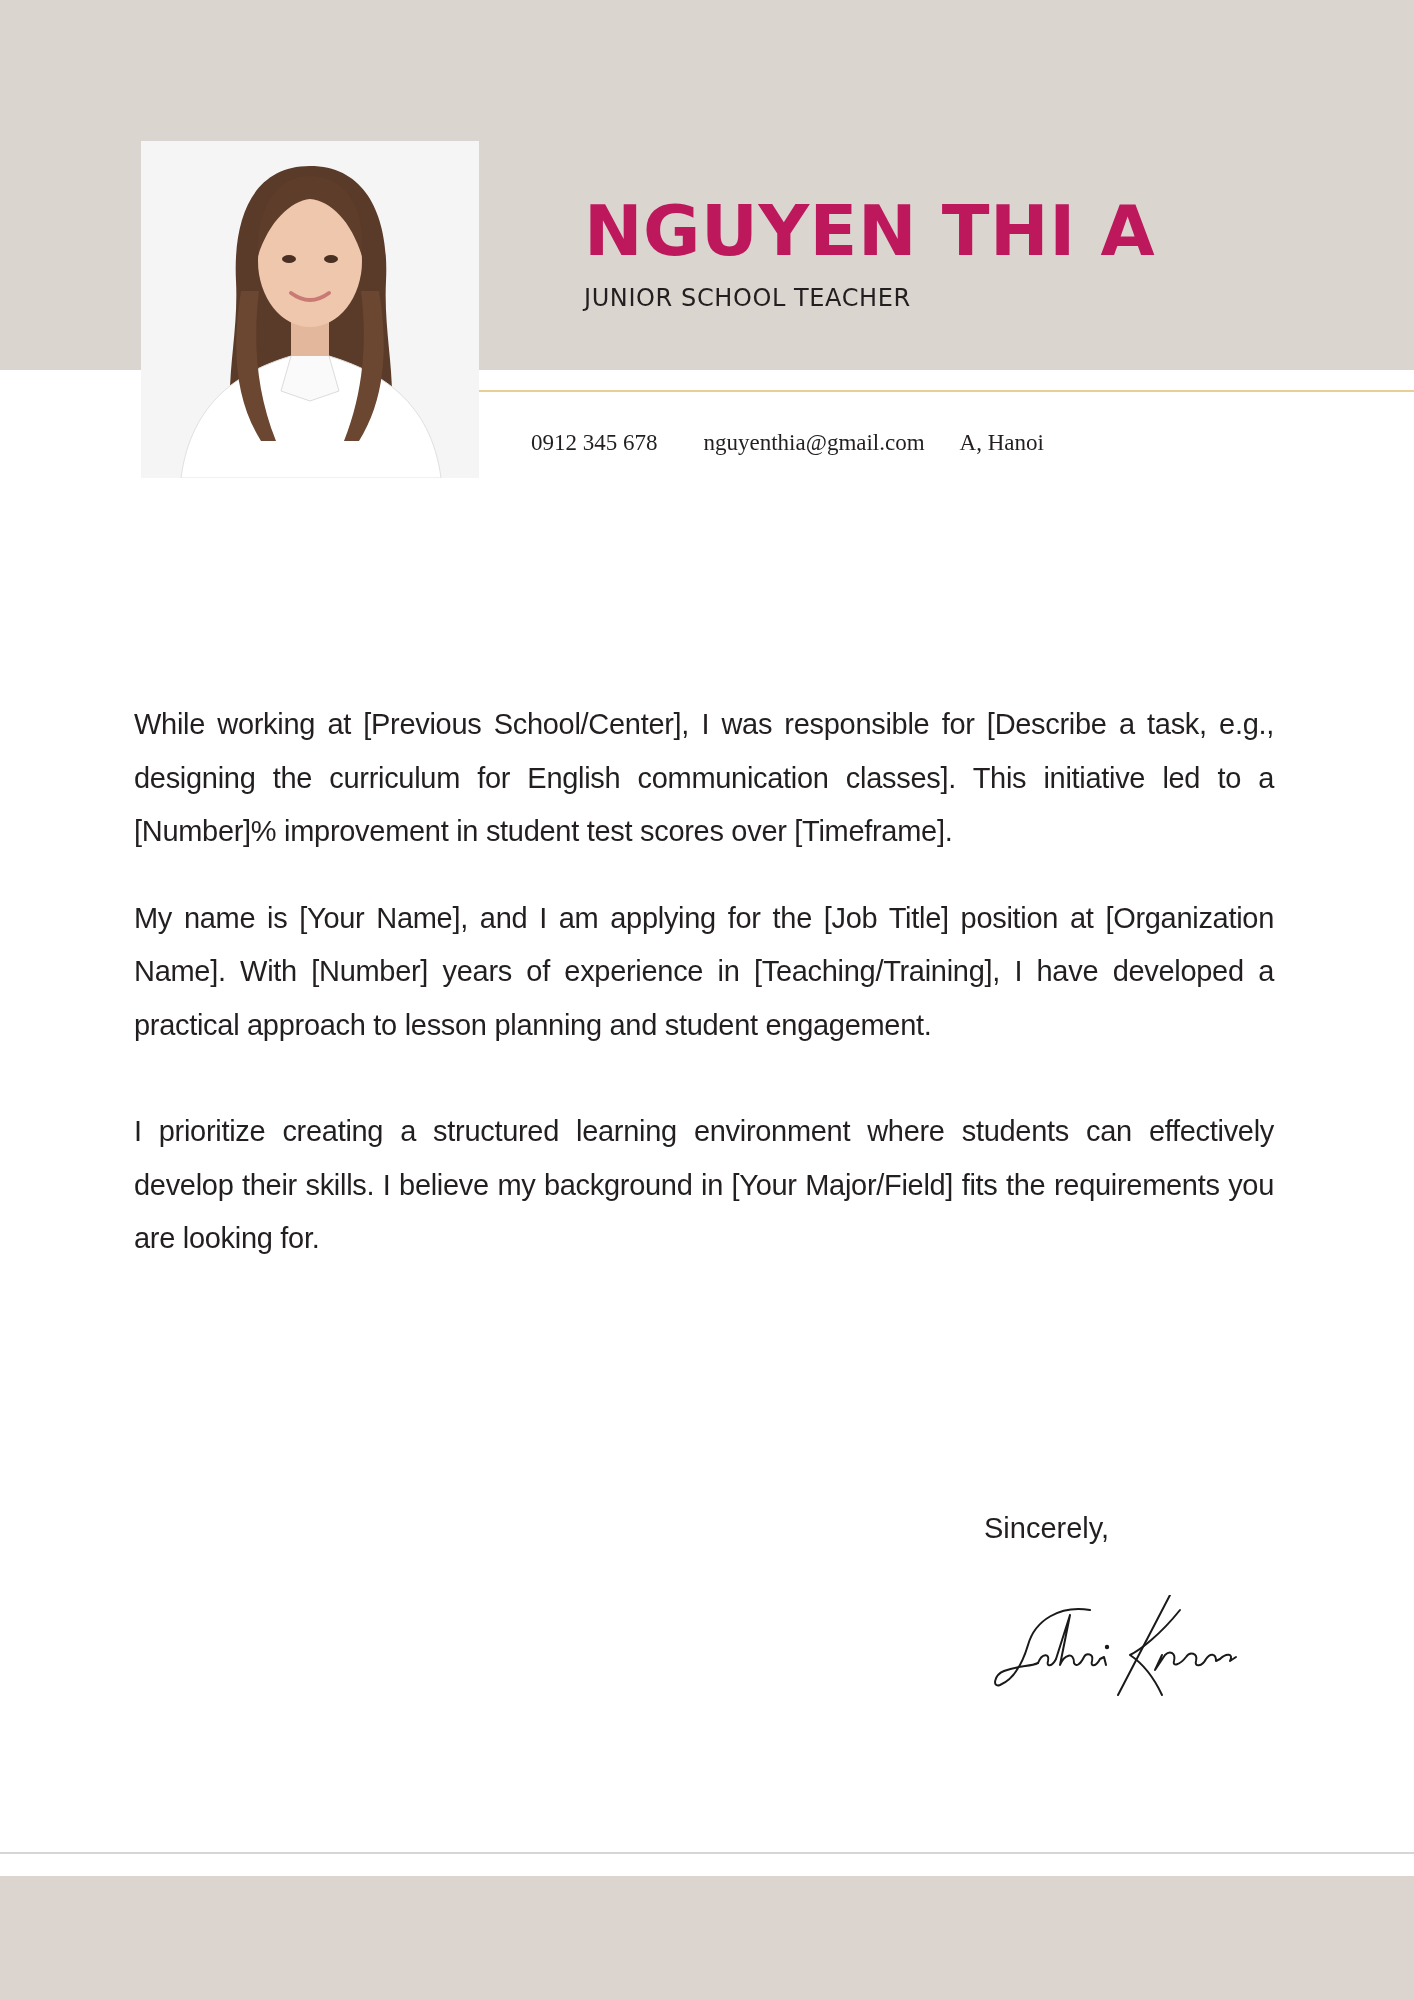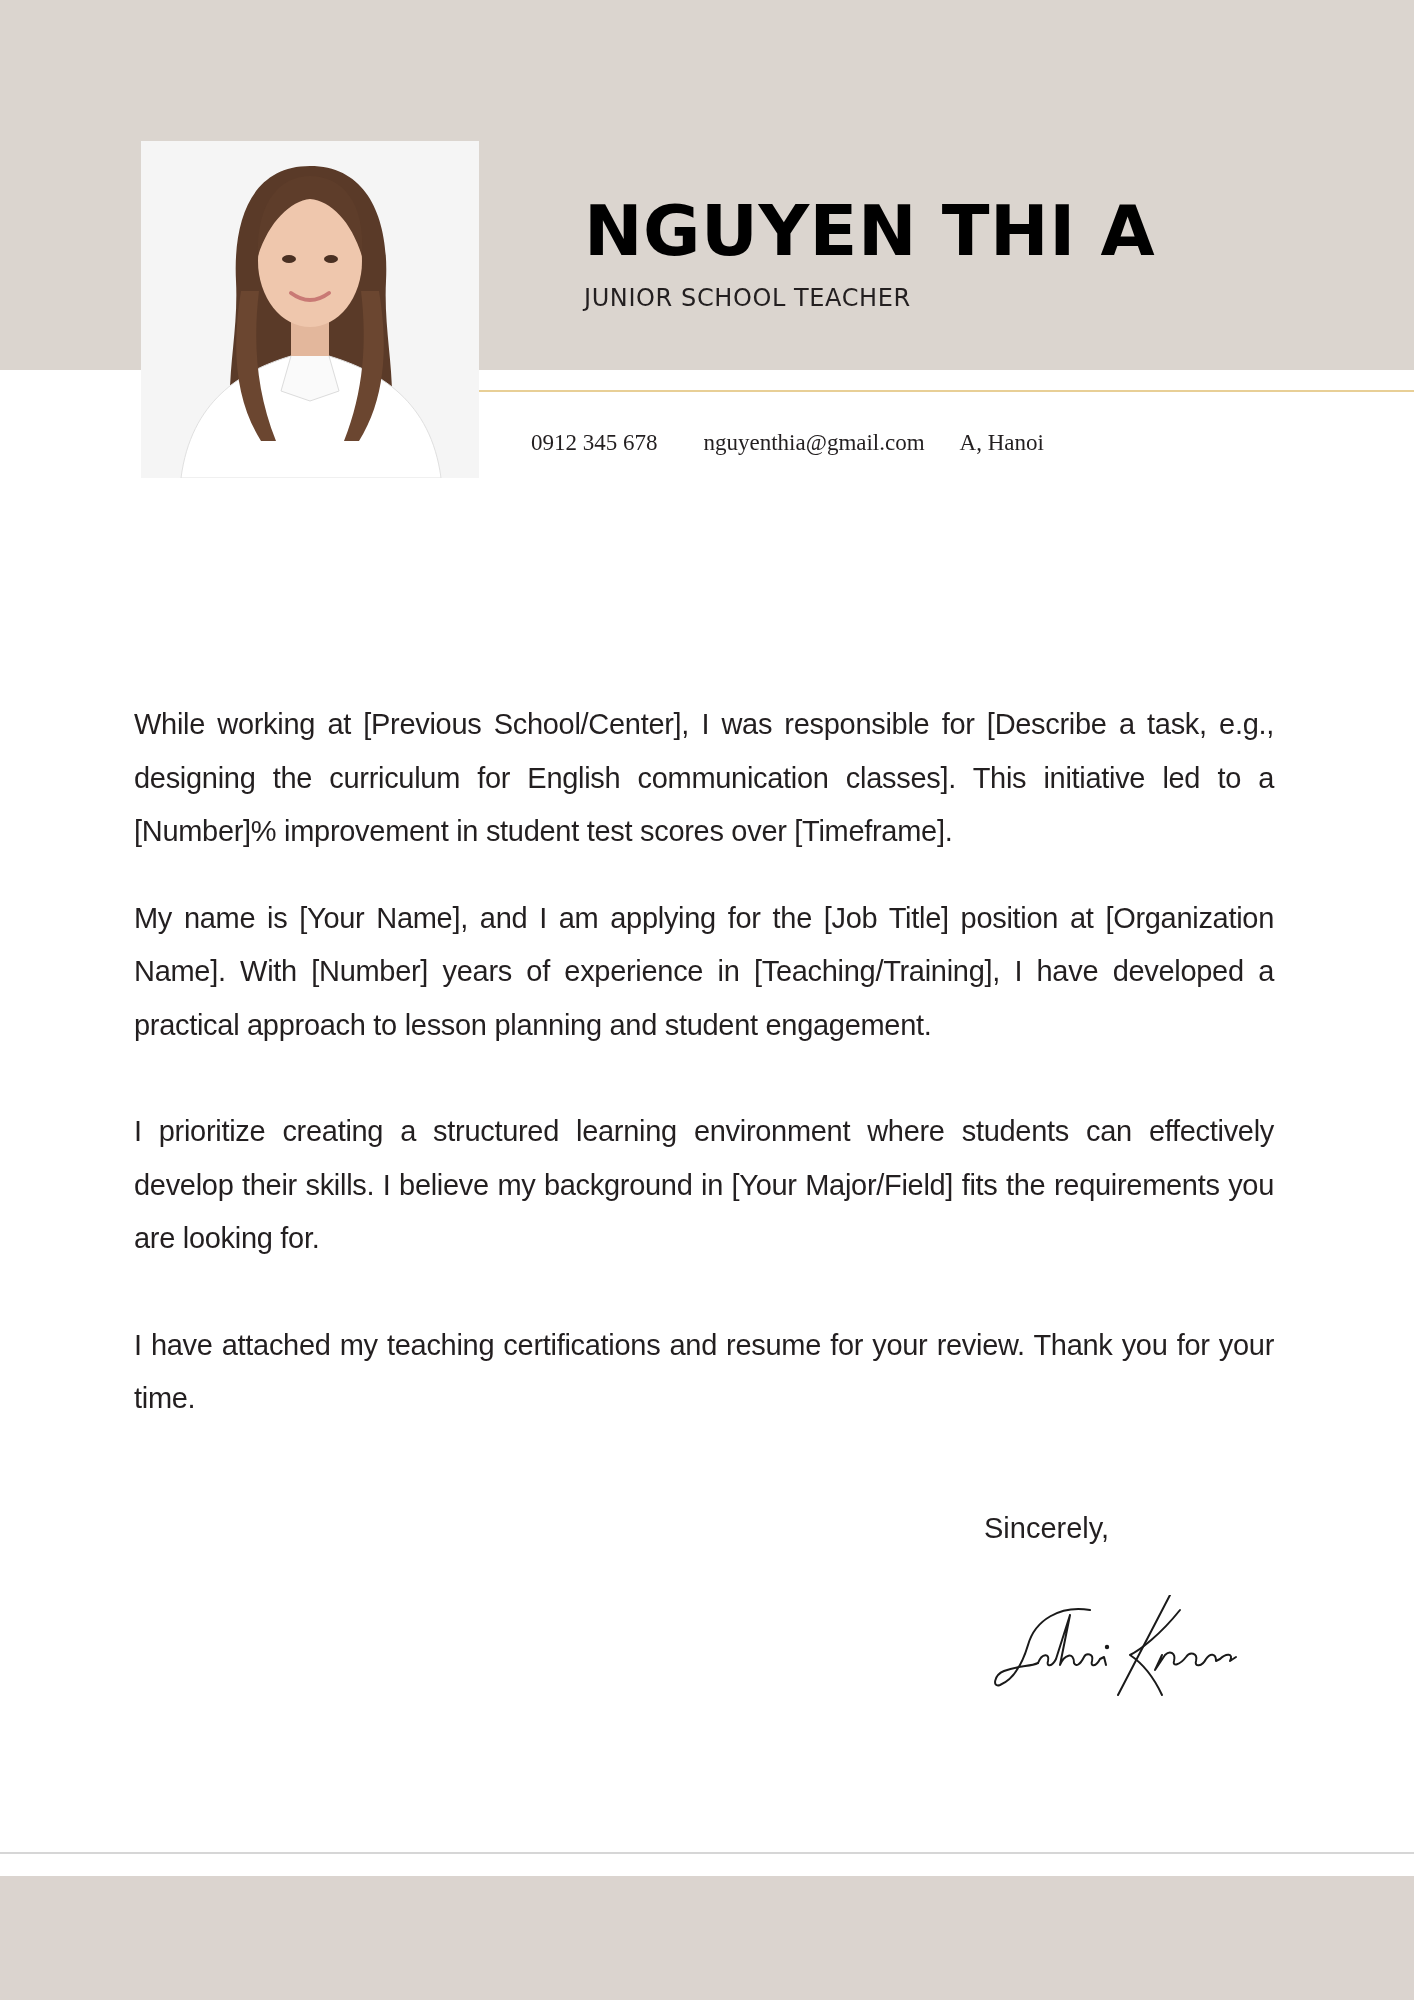--- a/index.html
+++ b/index.html
@@ -4,21 +4,21 @@
   <style>
     * { margin: 0; padding: 0; box-sizing: border-box; }
     html, body { width: 1414px; height: 2000px; background: #ffffff; overflow: hidden; }
     body { position: relative; font-family: "Liberation Sans", sans-serif; color: #231f20; }
 
     .header-band { position: absolute; left: 0; top: 0; width: 1414px; height: 370px; background: #dbd5cf; }
 
     .photo { position: absolute; left: 141px; top: 141px; width: 338px; height: 337px; background: #f4f4f4; overflow: hidden; }
     .photo svg { display: block; width: 100%; height: 100%; }
 
-    .name { position: absolute; left: 584px; top: 190px; font-family: "DejaVu Sans", sans-serif; font-weight: bold; font-size: 70px; letter-spacing: 0.5px; color: #000000; white-space: nowrap; }
+    .name { position: absolute; left: 584px; top: 190px; font-family: "DejaVu Sans", sans-serif; font-weight: bold; font-size: 70px; letter-spacing: 0.5px; color: #be185d; white-space: nowrap; }
     .job-title { position: absolute; left: 584px; top: 284px; font-family: "DejaVu Sans", sans-serif; font-size: 24px; letter-spacing: 0.6px; color: #231f20; white-space: nowrap; }
 
     .gold-line { position: absolute; left: 479px; top: 390px; width: 935px; height: 2px; background: #e8cf96; }
 
     .contacts { position: absolute; left: 531px; top: 430px; display: flex; font-family: "Liberation Serif", serif; font-size: 23px; color: #231f20; white-space: nowrap; }
     .contacts span.item { display: inline-block; }
     .contacts .phone { margin-right: 46px; }
     .contacts .email { margin-right: 35px; }
 
     .letter { position: absolute; left: 134px; top: 645px; width: 1140px; }
@@ -71,21 +71,20 @@
 <div class="contacts">
   <span class="item phone">0912 345 678</span>
   <span class="item email">nguyenthia@gmail.com</span>
   <span class="item address">A, Hanoi</span>
 </div>
 
 <div class="letter">
   <p class="para p2">While working at [Previous School/Center], I was responsible for [Describe a task, e.g., designing the curriculum for English communication classes]. This initiative led to a [Number]% improvement in student test scores over [Timeframe].</p>
   <p class="para p1">My name is [Your Name], and I am applying for the [Job Title] position at [Organization Name]. With [Number] years of experience in [Teaching/Training], I have developed a practical approach to lesson planning and student engagement.</p>
   <p class="para p3">I prioritize creating a structured learning environment where students can effectively develop their skills. I believe my background in [Your Major/Field] fits the requirements you are looking for.</p>
-  <p class="para p4">I have attached my teaching certifications and resume for your review. Thank you for your time.</p>
 </div>
 
 <div class="closing">Sincerely,</div>
 
 <svg class="signature" viewBox="0 0 280 110" xmlns="http://www.w3.org/2000/svg">
   <g fill="none" stroke="#1a1a1a" stroke-width="2" stroke-linecap="round" stroke-linejoin="round">
 
     <path d="M100 15 C70 10 45 25 38 50 C32 70 22 85 10 90 C2 93 4 80 14 76 C30 70 40 72 48 68"></path>
 
     <path d="M48 68 C52 58 60 58 58 66 C56 72 62 72 66 64 L80 20 L70 70 C74 60 84 56 84 68 C86 72 90 70 94 62 C96 58 104 58 102 66 C100 72 106 72 110 64 L114 62 L116 70"></path>

